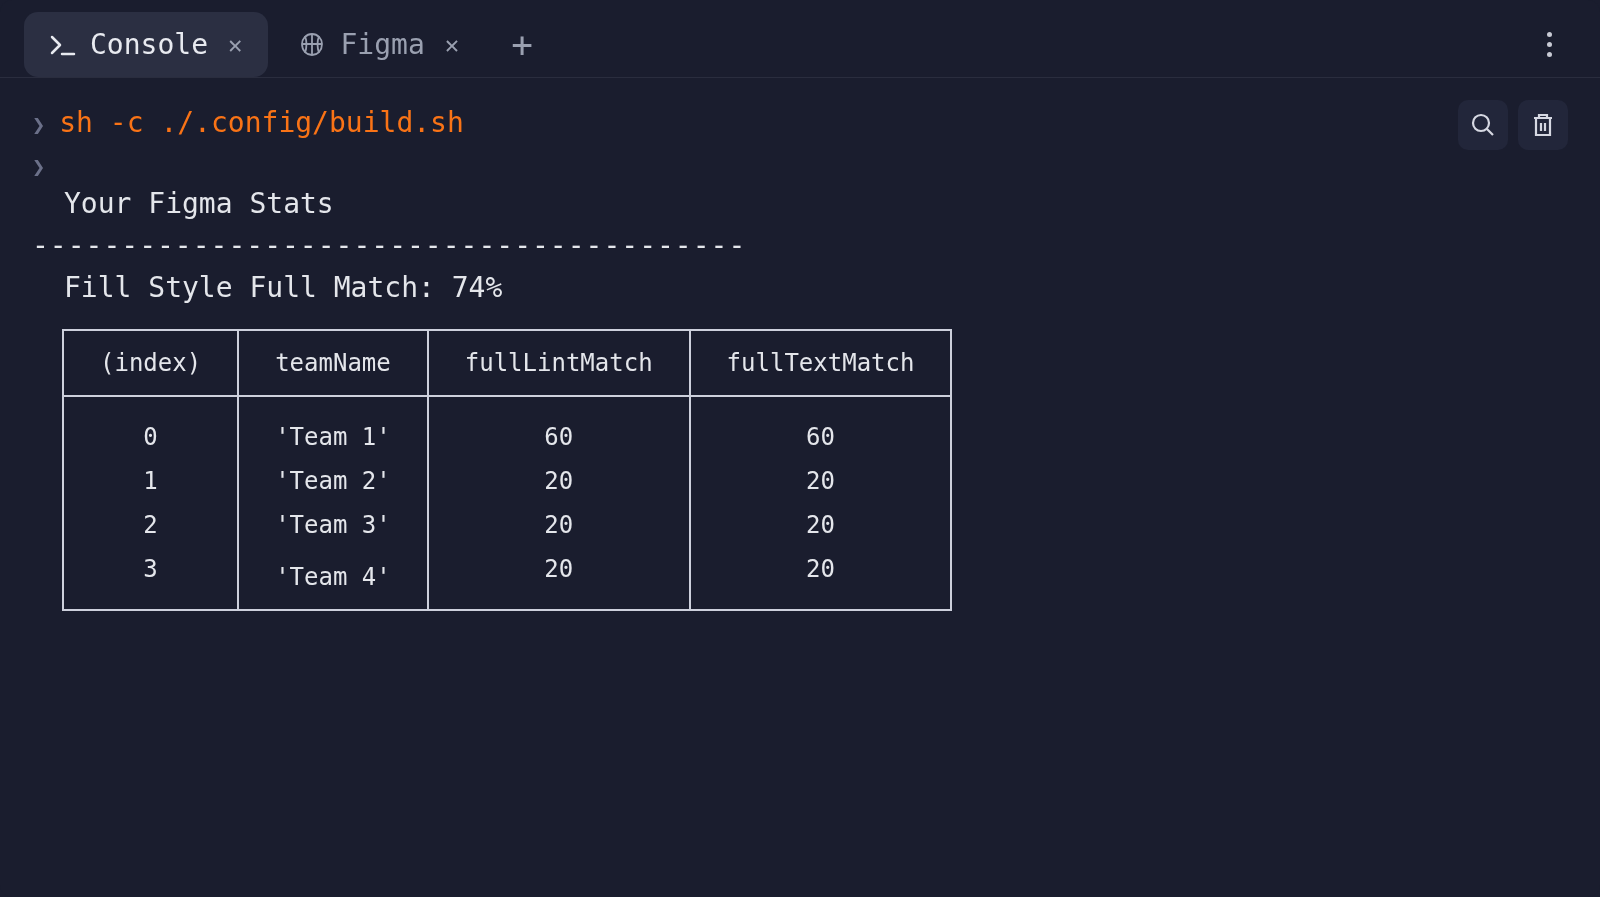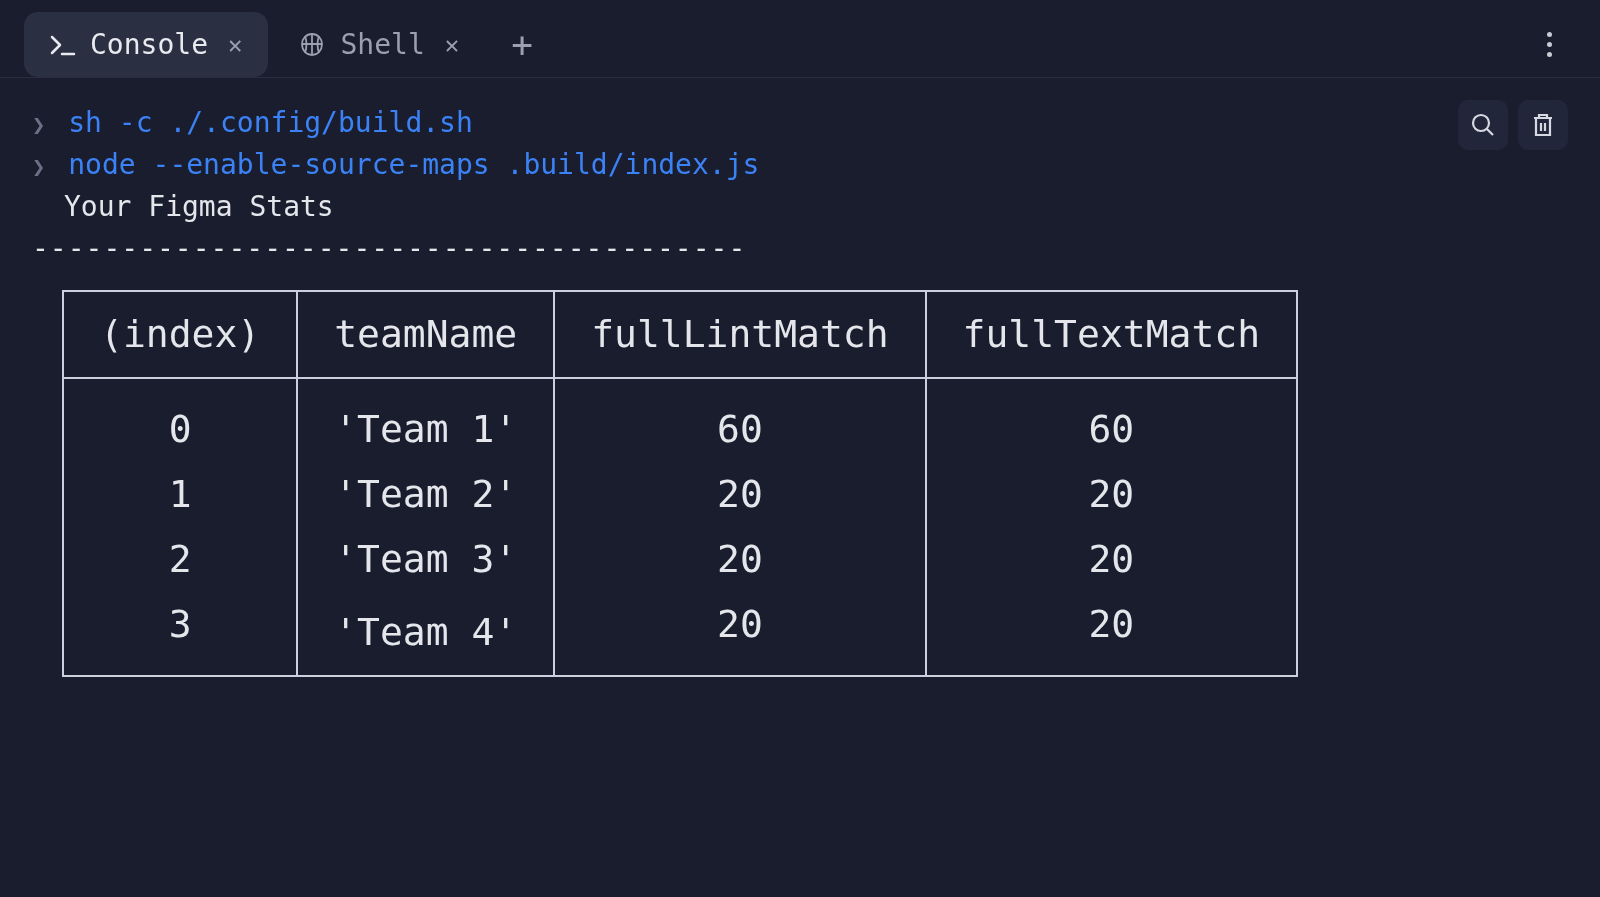--- a/index.html
+++ b/index.html
@@ -105,36 +105,35 @@
   .prompt-line {
     display: flex;
     gap: 14px;
   }
   .prompt-arrow {
     color: #6b7089;
     font-size: 22px;
     padding-top: 6px;
   }
   .cmd {
-    color: #3b82f6;
-    margin-left: 9px;
+    color: #f97316;
   }
   .output {
     color: #e4e6eb;
     margin-left: 32px;
   }
   .divider {
     color: #e4e6eb;
     letter-spacing: 1px;
   }
   .stats-table {
     border-collapse: collapse;
     margin-top: 20px;
     margin-left: 30px;
-    font-size: 38px;
+    font-size: 24px;
   }
   .stats-table th, .stats-table td {
     border: 2px solid #cdd0dc;
     padding: 14px 36px;
     text-align: center;
     font-weight: normal;
     color: #e4e6eb;
   }
   .stats-table tbody td {
     border-top: 2px solid #cdd0dc;
@@ -173,21 +172,21 @@
       <span>Console</span>
       <span class="close">✕</span>
     </div>
     <div class="tab">
       <span class="icon">
         <svg width="28" height="28" viewBox="0 0 28 28" fill="none" stroke="#9aa0b0" stroke-width="1.8">
           <path d="M14 3 C 8 3 4 8 4 13 C 4 19 8 24 14 24 C 20 24 24 19 24 13 C 24 8 20 3 14 3 Z"></path>
           <path d="M14 3 L14 24 M7 5 Q10 13 7 22 M21 5 Q18 13 21 22 M4 13 L24 13"></path>
         </svg>
       </span>
-      <span>Shell</span>
+      <span>Figma</span>
       <span class="close">✕</span>
     </div>
     <div class="newtab">+</div>
     <div class="kebab">
       <span></span>
         <span></span>
         <span></span>
     </div>
   </div>
 
@@ -206,26 +205,28 @@
         </svg>
       </div>
     </div>
 
     <div class="prompt-line">
       <span class="prompt-arrow">❯</span>
       <span class="cmd">sh -c ./.config/build.sh</span>
     </div>
     <div class="prompt-line">
       <span class="prompt-arrow">❯</span>
-      <span class="cmd">node --enable-source-maps .build/index.js</span>
     </div>
 
     <div class="output">Your Figma Stats</div>
     <div class="divider">----------------------------------------</div>
 
+    <div class="output">
+      <span>Fill Style Full Match</span>: <span>74%</span>
+    </div>
 
     <table class="stats-table">
       <thead>
         <tr>
           <th>(index)</th>
           <th>teamName</th>
           <th>fullLintMatch</th>
           <th>fullTextMatch</th>
         </tr>
       </thead>

